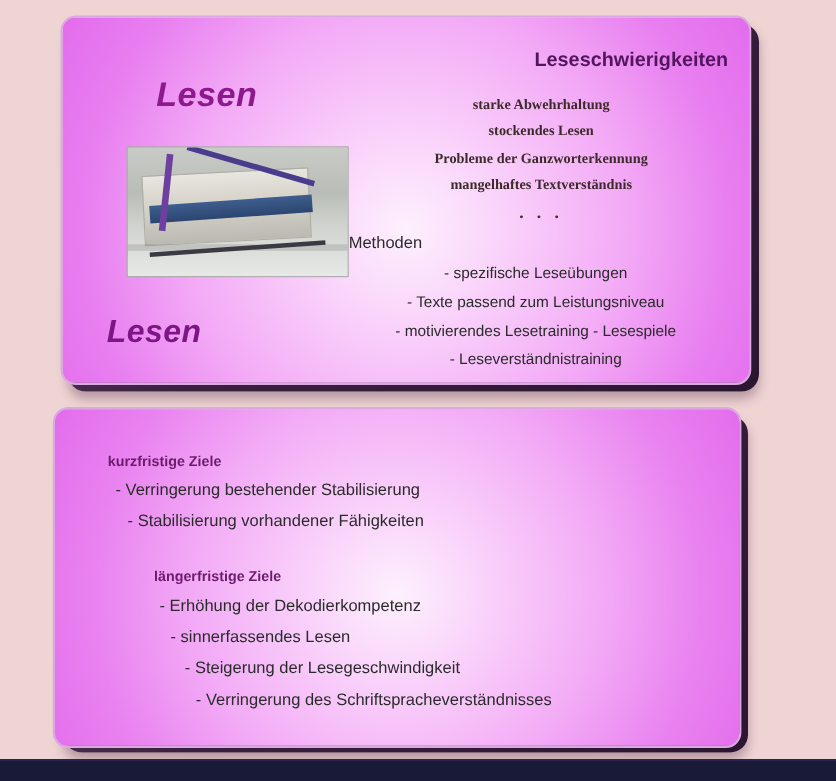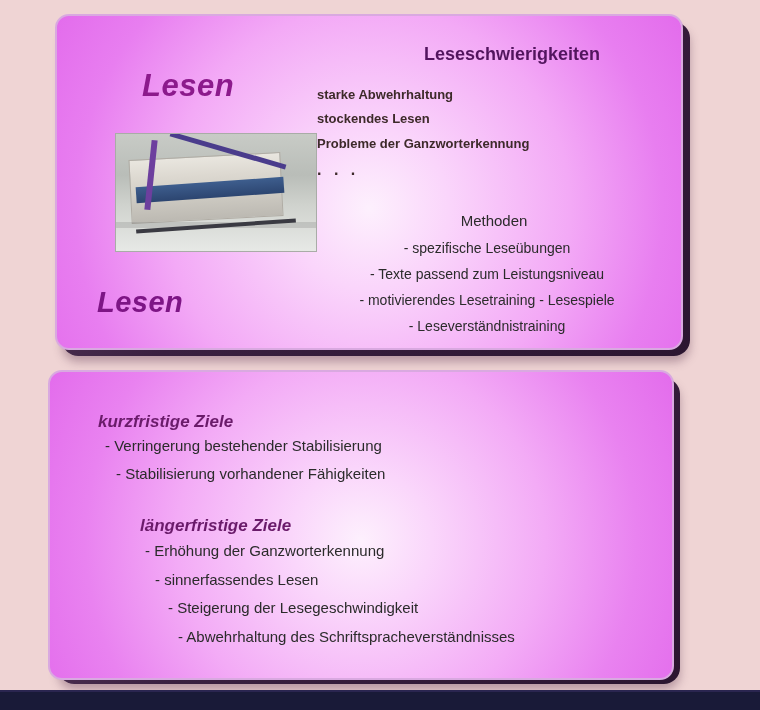--- a/index.html
+++ b/index.html
@@ -160,76 +160,74 @@
     width: 200px;
     height: 6px;
     background: rgba(120,120,120,0.25);
   }
 
   .heading-right {
     position: absolute;
     left: 305px;
     top: 28px;
     width: 300px;
-    text-align: center;
+    text-align: right;
     font-size: 18px;
     font-weight: bold;
     color: #52155e;
   }
 
   .sym-list {
     position: absolute;
     left: 260px;
     top: 72px;
     width: 350px;
-    text-align: left;
+    text-align: center;
+    font-family: Liberation Serif, serif;
   }
   .sym-list div {
     font-size: 13px;
     font-weight: bold;
     color: #3d2a2a;
     margin-bottom: 10px;
     line-height: 1.1;
   }
   .dots {
     font-size: 16px !important;
     letter-spacing: 4px;
     margin-top: 2px !important;
   }
 
   .methoden-title {
     position: absolute;
     left: 260px;
     top: 196px;
     width: 330px;
-    text-align: center;
     font-size: 15px;
     color: #2b2b2b;
-    margin-left: 12px;
   }
   .methoden-list {
     position: absolute;
     left: 255px;
     top: 224px;
     width: 350px;
     text-align: center;
   }
   .methoden-list div {
     font-size: 14px;
     color: #2b2b2b;
     margin-bottom: 10px;
   }
 
   
   .s2-head {
     position: absolute;
-    font-size: 17px;
+    font-size: 13px;
     font-weight: bold;
     color: #6a1b6a;
-    font-style: italic;
   }
   .s2-line {
     position: absolute;
     font-size: 15px;
     color: #2b2b2b;
   }
 
   #s2-kurz-head { left: 48px; top: 40px; }
   #s2-kurz-1 { left: 55px; top: 65px; }
   #s2-kurz-2 { left: 66px; top: 93px; text-align: right; }
@@ -256,20 +254,21 @@
     <div class="shadow-bar"></div>
     <div class="pencil"></div>
   </div>
 
   <div class="heading-right">Leseschwierigkeiten</div>
 
   <div class="sym-list">
     <div>starke Abwehrhaltung</div>
     <div>stockendes Lesen</div>
     <div>Probleme der Ganzworterkennung</div>
+    <div>mangelhaftes Textverständnis</div>
     <div class="dots">. . .</div>
   </div>
 
   <div class="methoden-title">Methoden</div>
   <div class="methoden-list">
     <div>- spezifische Leseübungen</div>
     <div>- Texte passend zum Leistungsniveau</div>
     <div>- motivierendes Lesetraining - Lesespiele</div>
     <div>- Leseverständnistraining</div>
   </div>
@@ -278,19 +277,19 @@
 </div>
 
 <div class="slide-shell" id="slide2-frame"></div>
 <div class="slide-shell" id="slide2-card">
 
   <div class="s2-head" id="s2-kurz-head">kurzfristige Ziele</div>
   <div class="s2-line" id="s2-kurz-1">- Verringerung bestehender Stabilisierung</div>
   <div class="s2-line" id="s2-kurz-2">- Stabilisierung vorhandener Fähigkeiten</div>
 
   <div class="s2-head" id="s2-lang-head">längerfristige Ziele</div>
-  <div class="s2-line" id="s2-lang-1">-  Erhöhung der Ganzworterkennung</div>
+  <div class="s2-line" id="s2-lang-1">-  Erhöhung der Dekodierkompetenz</div>
   <div class="s2-line" id="s2-lang-2">- sinnerfassendes Lesen</div>
   <div class="s2-line" id="s2-lang-3">- Steigerung der Lesegeschwindigkeit</div>
-  <div class="s2-line" id="s2-lang-4">- Abwehrhaltung des Schriftspracheverständnisses</div>
+  <div class="s2-line" id="s2-lang-4">- Verringerung des Schriftspracheverständnisses</div>
 </div>
 
 <div id="bottom-bar"></div>
 
 </body></html>

